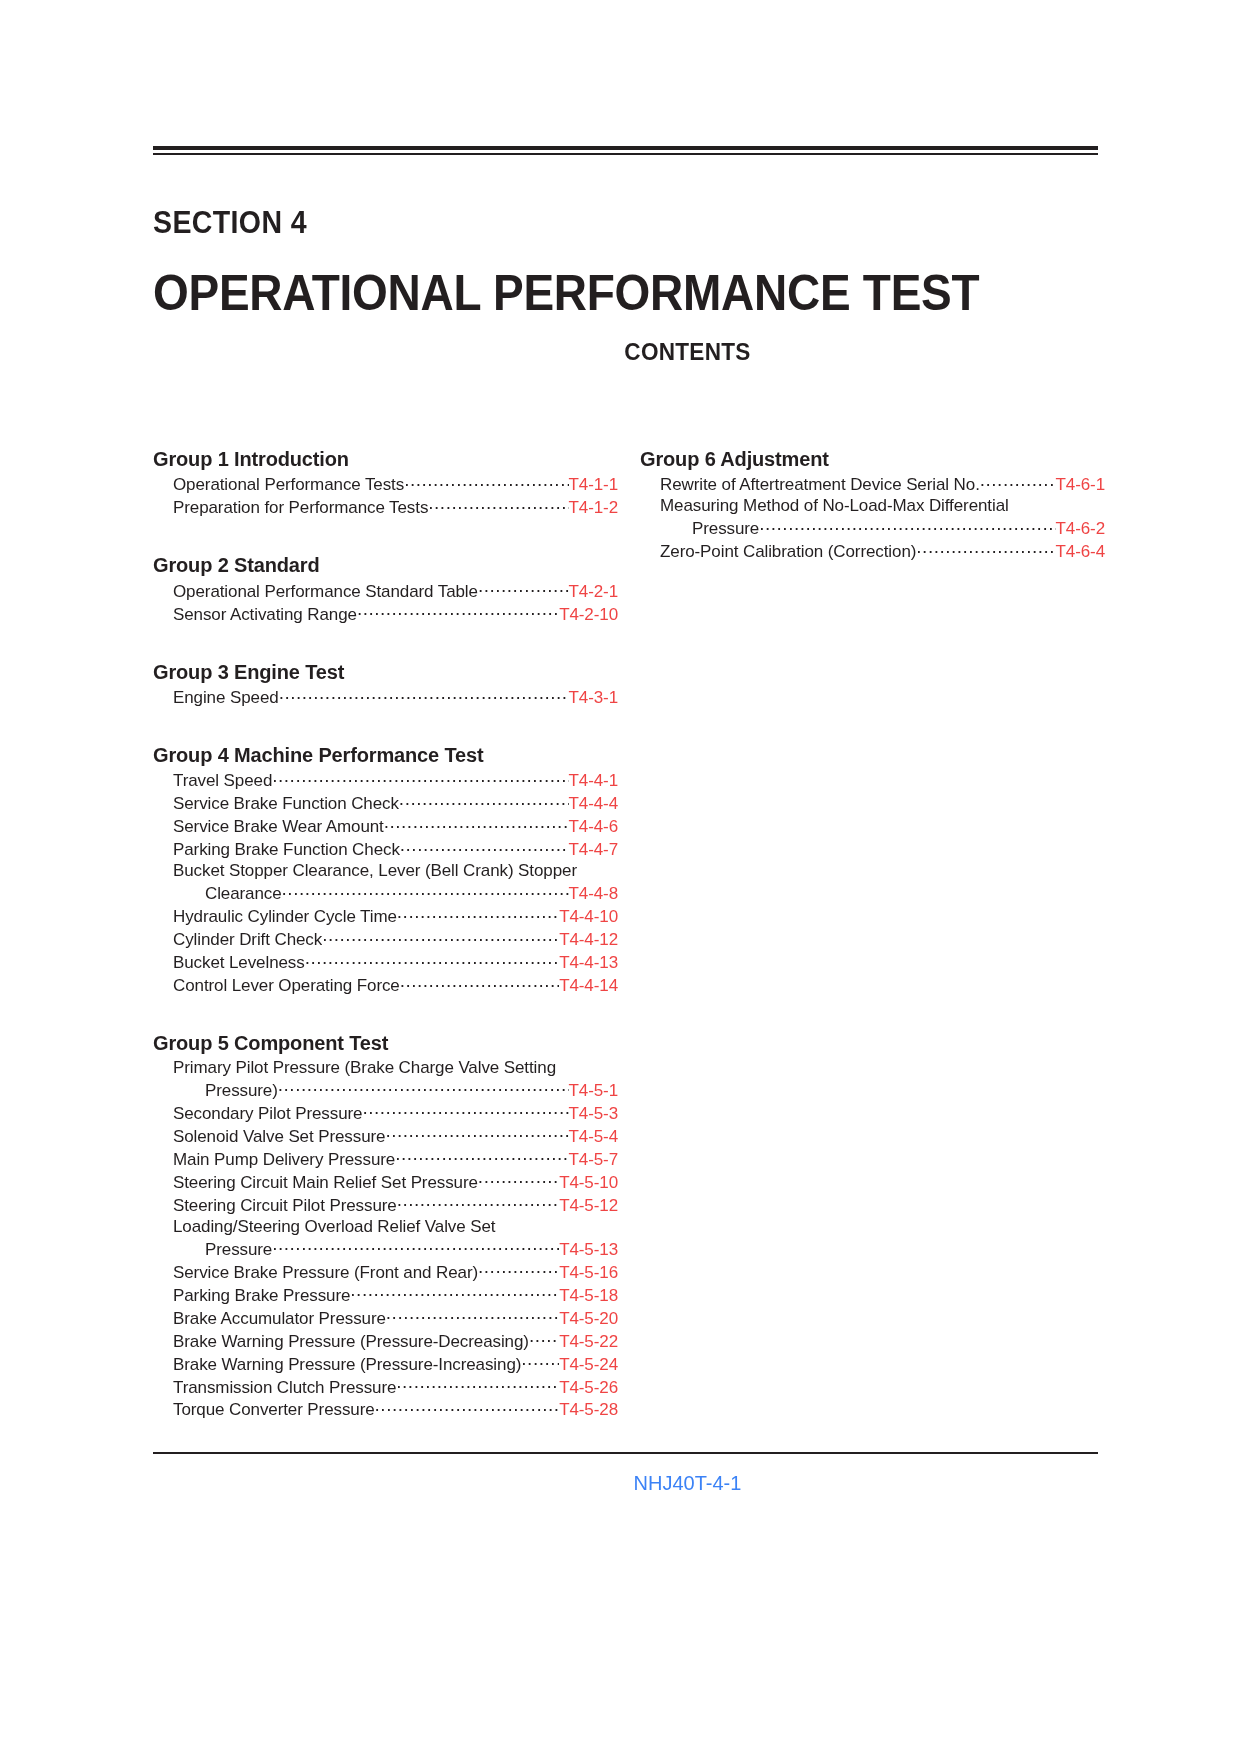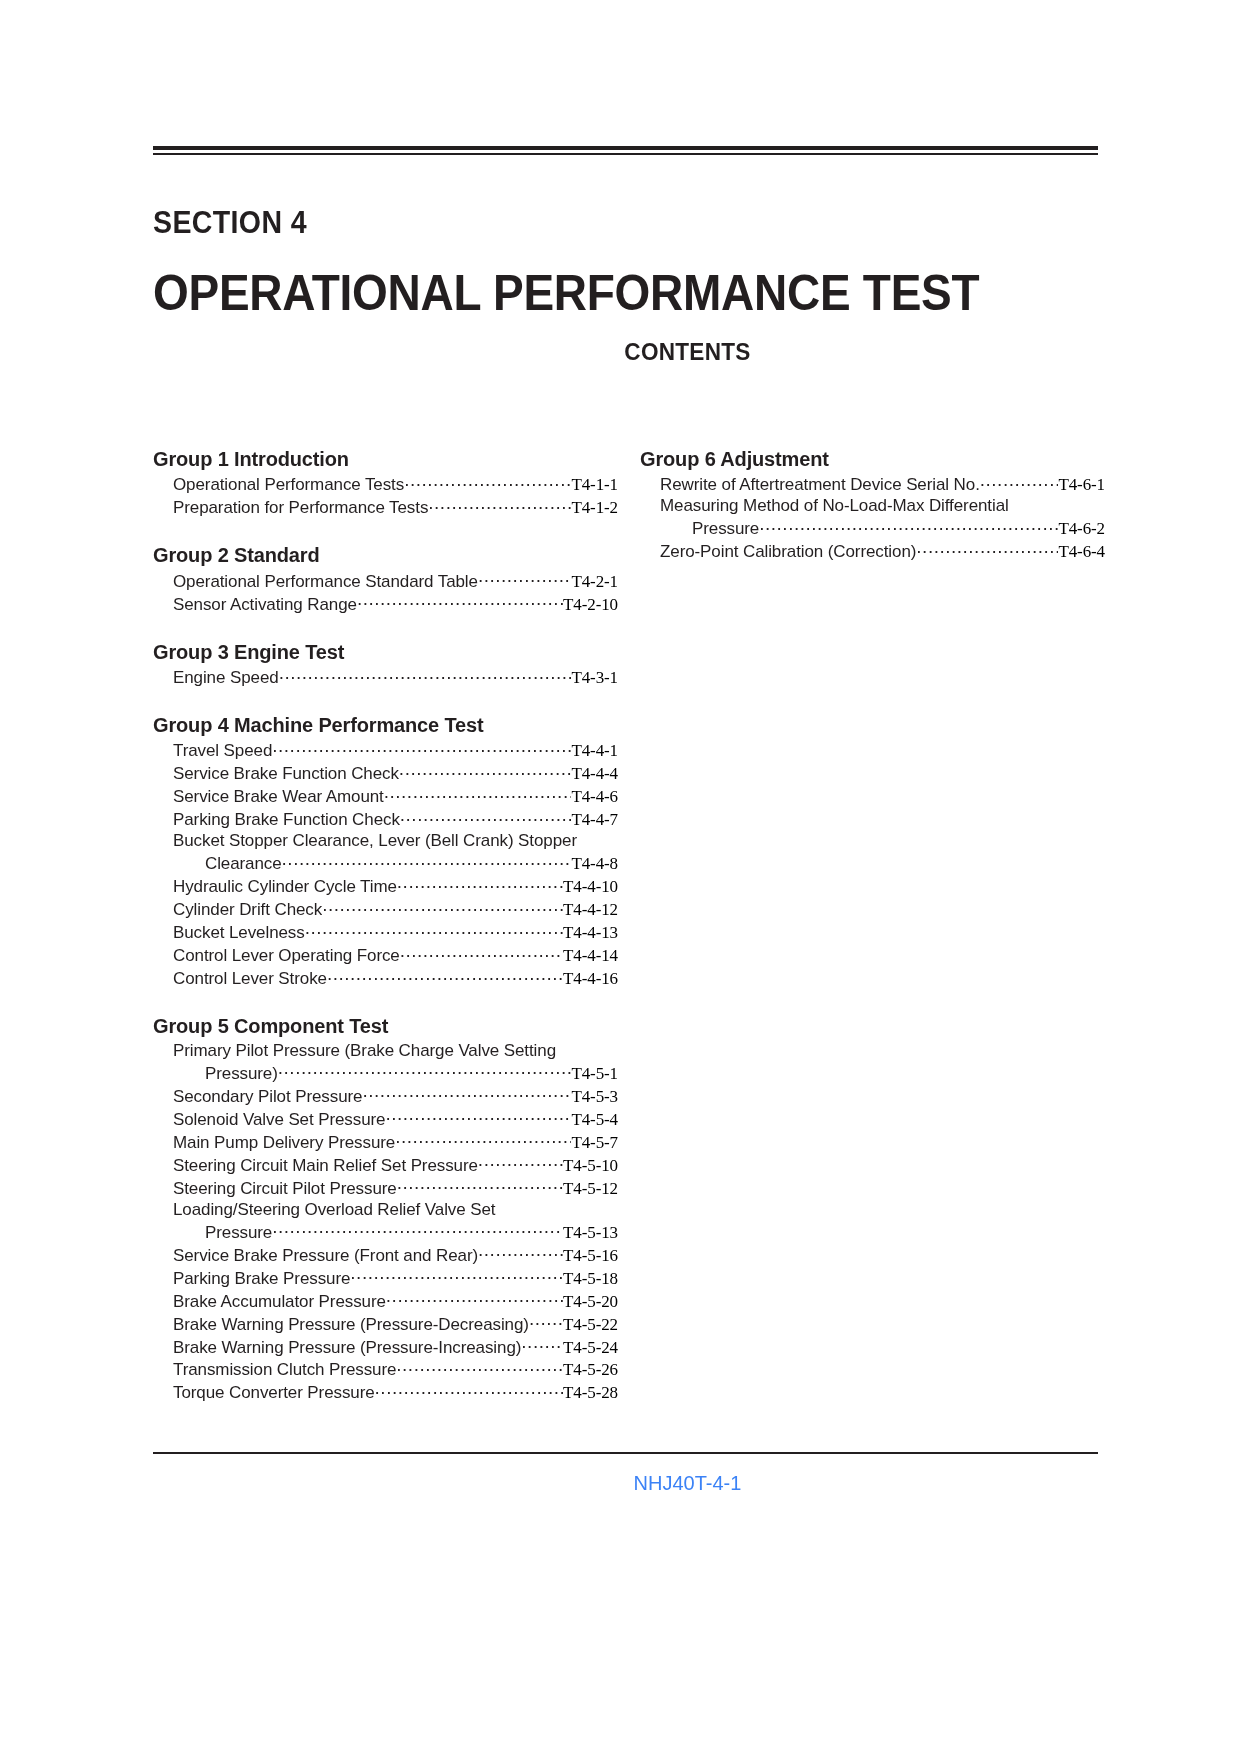--- a/index.html
+++ b/index.html
@@ -105,21 +105,21 @@
   .group-title {
     font-size: 20px;
     font-weight: bold;
     color: #231f20;
     letter-spacing: -0.15px;
     margin: 0 0 1px 0;
     line-height: 1.32;
     white-space: nowrap;
   }
   .group-block + .group-block {
-    margin-top: 23px;
+    margin-top: 33px;
   }
 
   
   .entry {
     display: flex;
     align-items: baseline;
     font-size: 17px;
     line-height: 1.235;
     color: #231f20;
     padding-left: 20px;
@@ -147,22 +147,21 @@
     font-size: 19px;
     line-height: 1;
     position: absolute;
     bottom: 0.08em;
     left: 0;
     white-space: nowrap;
   }
   .entry .epage {
     flex: 0 0 auto;
     padding-left: 0px;
-    color: #000000;
-    font-family: Liberation Serif, serif;
+    color: #ef4444;
   }
   
   .entry.cont {
     padding-left: 52px;
   }
   
   .entry.nowrapline {
     display: block;
     padding-left: 20px;
   }
@@ -259,25 +258,20 @@
           <div class="entry">
             <span class="etext">Bucket Levelness</span>
             <span class="dots"></span>
             <span class="epage">T4-4-13</span>
           </div>
           <div class="entry">
             <span class="etext">Control Lever Operating Force</span>
             <span class="dots"></span>
             <span class="epage">T4-4-14</span>
           </div>
-          <div class="entry">
-            <span class="etext">Control Lever Stroke </span>
-            <span class="dots"></span>
-            <span class="epage">T4-4-16</span>
-          </div>
         </div>
         <div class="group-block">
           <div class="group-title">Group 5 Component Test</div>
           <div class="entry nowrapline"><span>Primary Pilot Pressure (Brake Charge Valve Setting</span></div>
           <div class="entry cont">
             <span class="etext">Pressure) </span>
             <span class="dots"></span>
             <span class="epage">T4-5-1</span>
           </div>
           <div class="entry">

